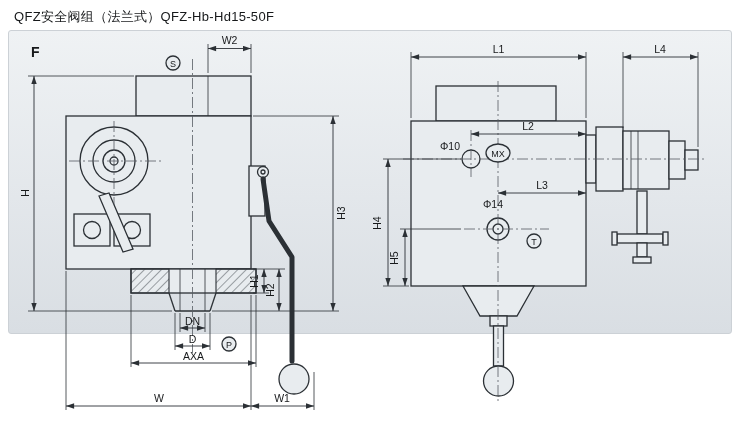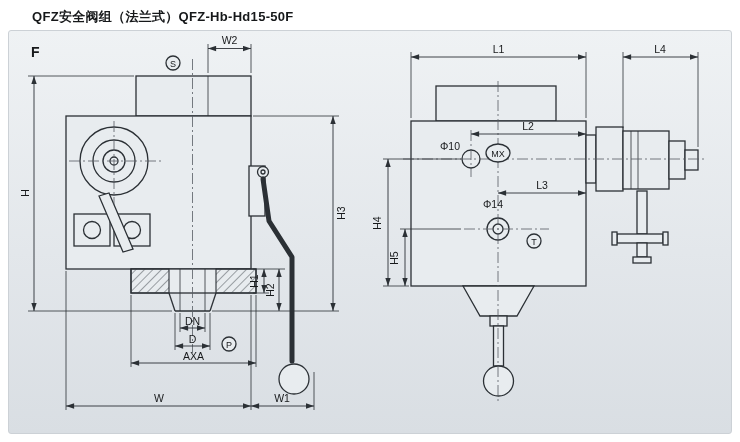--- a/index.html
+++ b/index.html
@@ -1,20 +1,20 @@
 <!DOCTYPE html>
 <html><head>
 <meta charset="utf-8">
 <style>
   * { margin:0; padding:0; box-sizing:border-box; }
   html,body { width:740px; height:442px; background:#ffffff; overflow:hidden;
     font-family:"Liberation Sans","DejaVu Sans",sans-serif; position:relative; }
-  .title { position:absolute; left:32px; top:8px; font-size:13px; font-weight:700;
+  .title { position:absolute; left:14px; top:8px; font-size:13px; font-weight:400;
     color:#16181a; letter-spacing:.3px; }
-  .panel { position:absolute; left:8px; top:30px; width:724px; height:404px;
+  .panel { position:absolute; left:8px; top:30px; width:724px; height:304px;
     background:linear-gradient(180deg,#eff2f4 0%,#e3e7eb 55%,#d9dee3 100%);
     border:1px solid #ccd1d6; border-radius:3px; }
   svg { display:block; }
   .solid { fill:#e8ecef; stroke:#2b3035; stroke-width:1.3; }
   .ol    { fill:none;    stroke:#2b3035; stroke-width:1.3; }
   .thin  { fill:none;    stroke:#2b3035; stroke-width:.8; }
   .dim   { fill:none;    stroke:#2b3035; stroke-width:.9; }
   .cl    { fill:none;    stroke:#565c62; stroke-width:.8; stroke-dasharray:11 3 2 3; }
   .hatched { fill:url(#hatch); stroke:#2b3035; stroke-width:1.1; }
   .handle { fill:none; stroke:#2b3035; stroke-width:5; stroke-linejoin:round; stroke-linecap:round; }

